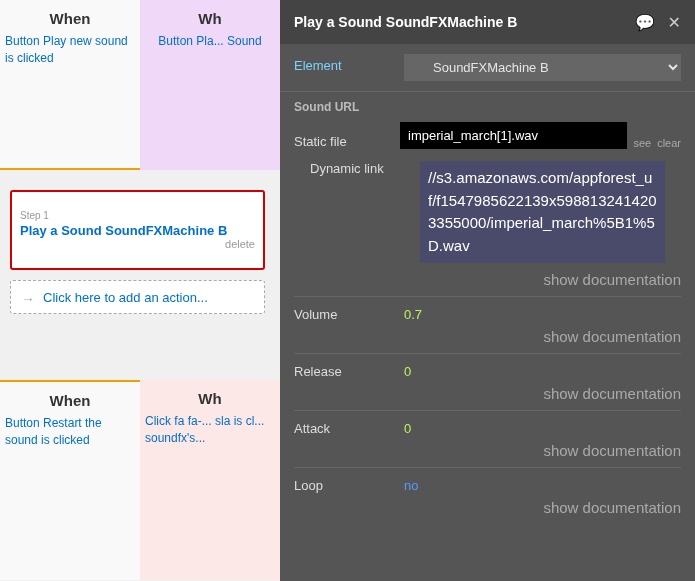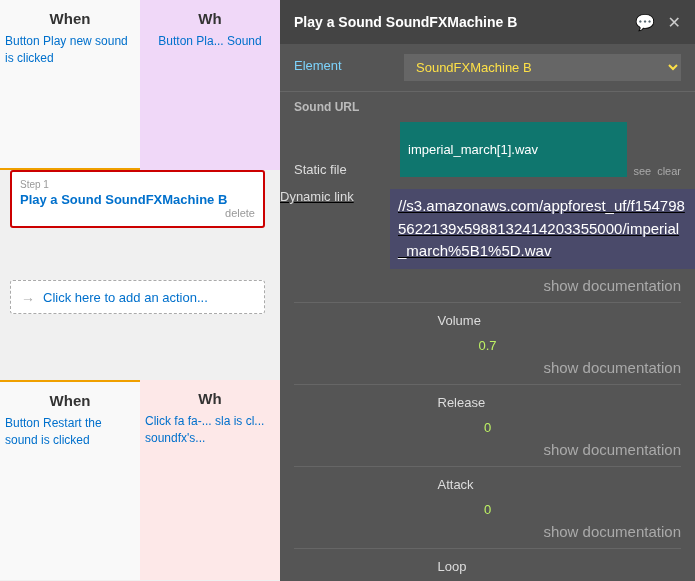--- a/index.html
+++ b/index.html
@@ -58,26 +58,26 @@
     }
 
     .when-desc {
       font-size: 12px;
       color: #0070cc;
       line-height: 1.4;
     }
 
     .step-block {
       position: absolute;
-      top: 170px;
+      top: 190px;
       left: 10px;
       width: 255px;
       border: 2px solid #cc0000;
       background: #fff;
-      padding: 7px 8px;
+      padding: 18px 8px;
       border-radius: 3px;
     }
 
     .step-label {
       font-size: 10px;
       color: #999;
     }
 
     .step-title {
       font-size: 13px;
@@ -204,23 +204,23 @@
       min-width: 100px;
       padding-top: 4px;
     }
 
     .field-value-area {
       flex: 1;
     }
 
     .select-box {
       background: #666;
-      color: #fde047;
+      color: #e5e5e5;
       border: none;
-      padding: 5px 8px;
+      padding: 5px 25px;
       font-size: 13px;
       width: 100%;
       appearance: auto;
       cursor: pointer;
     }
 
     .section-header {
       padding: 8px 14px 2px 14px;
       color: #bbb;
       font-size: 12px;
@@ -228,40 +228,39 @@
     }
 
     .static-file-row {
       padding: 6px 14px 6px 14px;
       display: flex;
       align-items: flex-end;
       gap: 6px;
     }
 
     .static-file-input {
-      background: #0f766e;
+      background: #000000;
       color: #fff;
       border: none;
-      padding: 20px 8px;
+      padding: 6px 8px;
       font-size: 13px;
       flex: 1;
     }
 
     .see-link, .clear-link {
       color: #aaa;
       font-size: 11px;
       cursor: pointer;
       white-space: nowrap;
     }
 
     .dynamic-link-row {
-      padding: 6px 0;
-      display: flex;
-      flex-direction: column;
-      text-decoration: underline;
+      padding: 6px 30px;
+      display: flex;
+      flex-direction: column;
     }
 
     .dynamic-label {
       color: #ddd;
       font-size: 13px;
       margin-bottom: 4px;
     }
 
     .dynamic-value-box {
       background: #4a4a6a;
@@ -282,21 +281,20 @@
       font-size: 15px;
       cursor: pointer;
       margin-top: 40px;
     }
 
     .param-row {
       padding: 10px 14px 4px 14px;
       display: flex;
       align-items: center;
       gap: 10px;
-      flex-direction: column;
     }
 
     .param-label {
       color: #ddd;
       font-size: 13px;
       width: 100px;
       min-width: 100px;
     }
 
     .param-value {

